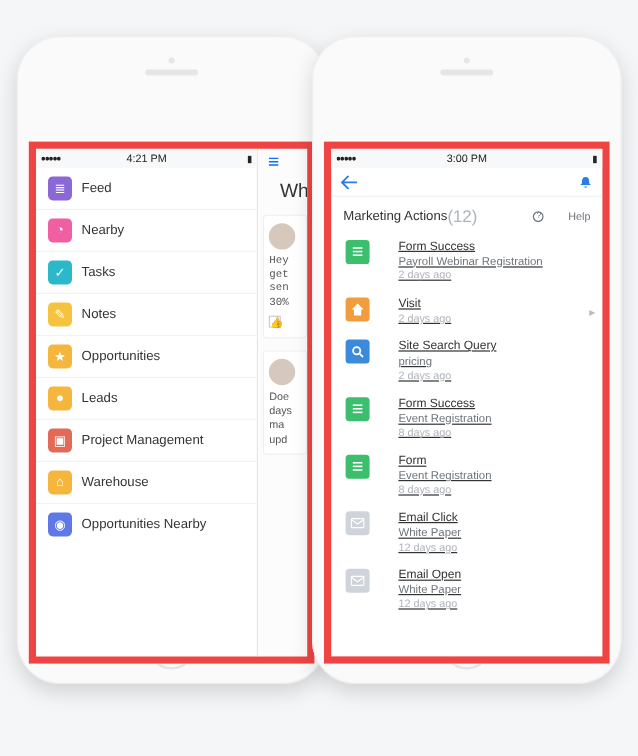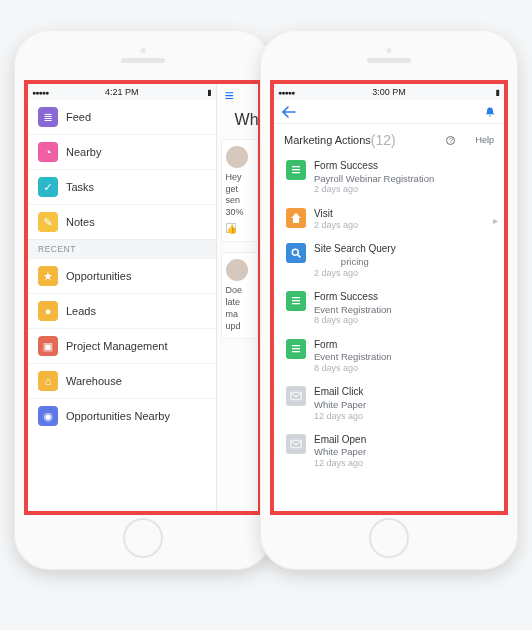--- a/index.html
+++ b/index.html
@@ -30,25 +30,26 @@
     position: absolute; top: 18px; left: 50%; transform: translateX(-50%);
     width: 5px; height: 5px; background: #e6e6e6; border-radius: 50%;
   }
   .home-btn {
     position: absolute; bottom: 12px; left: 50%; transform: translateX(-50%);
     width: 40px; height: 40px; border: 2px solid #e4e4e4; border-radius: 50%;
   }
   .screen {
     width: 100%; height: 100%;
     background: #fff;
-    border: 4px solid #ef4444;
+    border: 6px solid #ef4444;
     overflow: hidden;
     position: relative;
     font-size: 11px;
     color: #333;
+    margin-top: 38px;
   }
   .statusbar {
     height: 16px; display: flex; align-items: center; justify-content: center;
     font-size: 9px; color: #222; background: #f7f8f9; position: relative;
   }
   .statusbar .sigs { position: absolute; left: 4px; letter-spacing: -1px; font-size: 7px; }
   .statusbar .bat { position: absolute; right: 4px; font-size: 8px; }
   
   .nav-drawer { width: 82%; height: 100%; border-right: 1px solid #e5e7ea; float: left; background: #fff; display: flex; flex-direction: column; }
   .right-sliver { width: 18%; float: right; height: 100%; background: #fcfcfd; overflow: hidden; position: relative; }
@@ -70,25 +71,25 @@
   .section-h { background:#f3f5f7; font-size:8.5px; color:#8c929a; letter-spacing:.5px; padding:4px 10px; border-top:1px solid #eceef1;}
   
   .rs-header { display:flex; align-items:center; height:24px; padding:0 8px; border-bottom:1px solid #eef0f2;}
   .back { color:#2a7de1; font-size:14px; }
   .bell { color:#2a7de1; margin-left:auto; font-size:12px;}
   .ma-head { display:flex; align-items:center; padding:8px 10px 2px 10px;}
   .ma-title { font-size:11px; color:#333;}
   .ma-count { font-size:14px; color:#aeb3ba;}
   .help { margin-left:auto; font-size:9px; color:#6c737b; display:flex; align-items:center; gap:20px;}
   .ma-list { padding:4px 2px;}
-  .ma-item { display:flex; gap:8px; padding:6px 10px; position:relative;}
+  .ma-item { display:flex; gap:24px; padding:6px 10px; position:relative;text-decoration:underline;}
   .ma-icon { width:20px; height:20px; border-radius:3px; display:flex; align-items:center; justify-content:center; flex:none; color:#fff; font-size:10px;}
   .ma-text { line-height:1.25;}
   .ma-t1 { font-size:10px; color:#333;}
-  .ma-t2 { font-size:9.5px; color:#6e747c;text-align:center;}
+  .ma-t2 { font-size:9.5px; color:#6e747c;}
   .ma-t3 { font-size:9px; color:#aeb3ba;}
   .ma-caret { position:absolute; right:4px; top:50%; transform:translateY(-50%); color:#b7bcc3; font-size:10px;}
   
   .c-green{background:#3bbf6d;} .c-orange{background:#f39c3b;} .c-blue{background:#3b8bdc;} .c-grey{background:#cfd4da;}
   .c-purple{background:#8a68d6;} .c-teal{background:#2bb8c9;} .c-yellow{background:#f5c340;} .c-pink{background:#ef5fa1;}
   .c-gold{background:#f5b63e;} .c-dblue{background:#5f78e8;} .c-red{background:#e46a57;}
   svg { display:block; }
 </style>
 </head>
 <body>
@@ -114,21 +115,20 @@
           <span>Nearby</span>
         </div>
         <div class="menu-item">
           <div class="mi-icon c-teal">✓</div>
           <span>Tasks</span>
         </div>
         <div class="menu-item">
           <div class="mi-icon c-yellow">✎</div>
           <span>Notes</span>
         </div>
-        <div class="section-h">RECENT</div>
         <div class="menu-item">
           <div class="mi-icon c-gold">★</div>
           <span>Opportunities</span>
         </div>
         <div class="menu-item">
           <div class="mi-icon c-gold">●</div>
           <span>Leads</span>
         </div>
         <div class="menu-item">
           <div class="mi-icon c-red">▣</div>
@@ -142,30 +142,30 @@
           <div class="mi-icon c-dblue">◉</div>
           <span>Opportunities Nearby</span>
         </div>
       </div>
     </div>
     <div class="right-sliver">
       <div class="menu">≡</div>
       <div class="wha">Wha</div>
       <div class="card">
         <div class="av"></div>
-        <div style="white-space:pre-line;">Hey
+        <div style="white-space:pre-line;font-family:Liberation Mono, monospace;">Hey
 get
 sen
 30%</div>
         <span class="thumb">👍</span>
       </div>
       <div class="card">
         <div class="av"></div>
         <div style="white-space:pre-line;">Doe
-late
+days
 ma
 upd</div>
       </div>
     </div>
   </div>
 </div>
 
 <div class="phone phone-right">
   <div class="dots"></div>
   <div class="speaker"></div>

